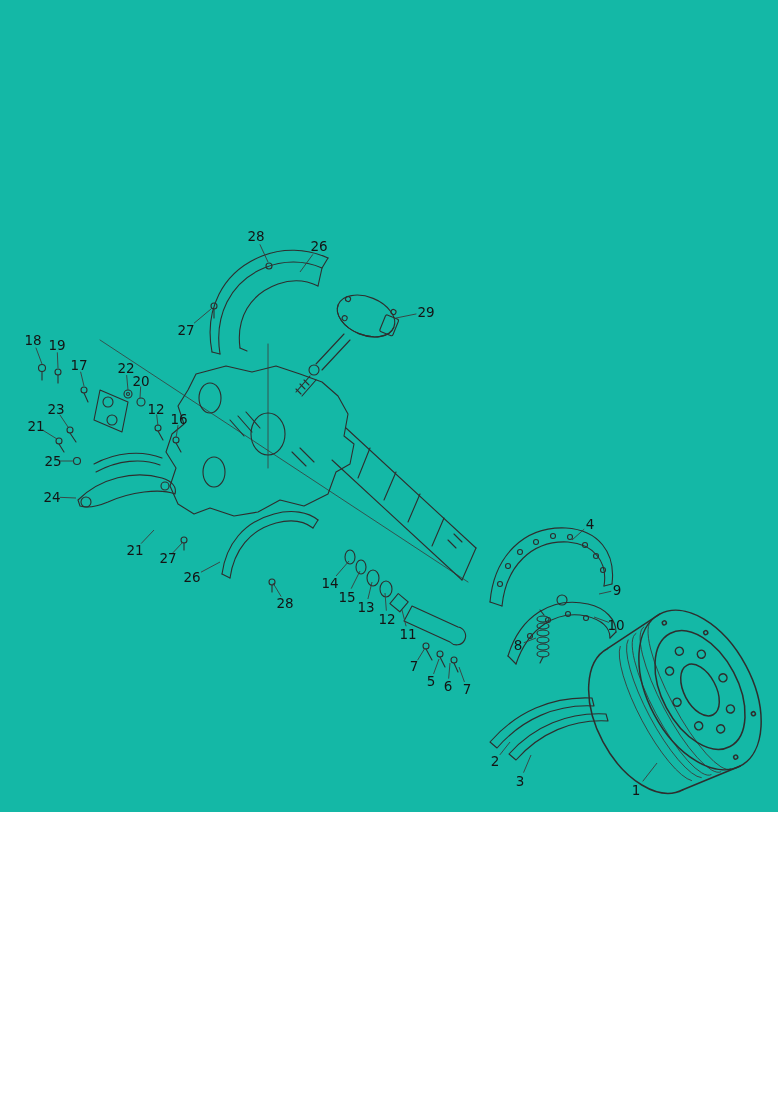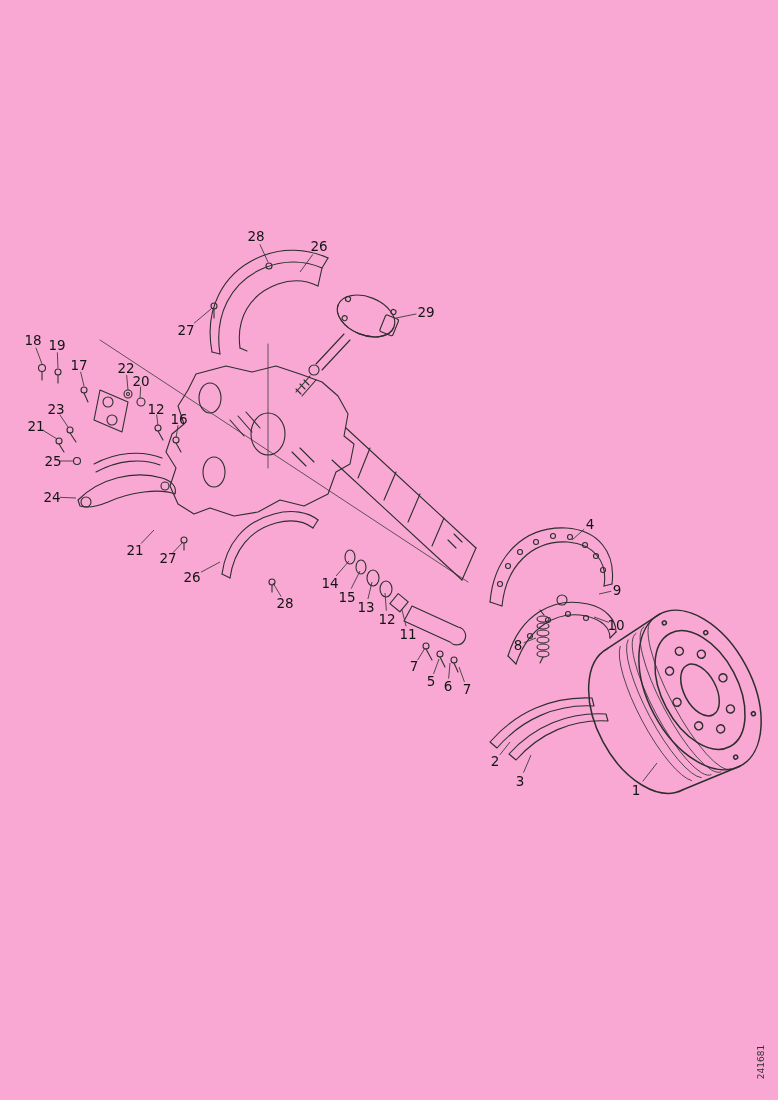--- a/index.html
+++ b/index.html
@@ -1,19 +1,19 @@
 <!DOCTYPE html>
 <html><head>
 <meta charset="utf-8">
 <style>
   html,body{margin:0;padding:0;background:#ffffff;}
   .page{
     position:relative;
-    width:778px;height:1100px;
-    background:#f9a8d4;
+    width:778px;height:812px;
+    background:#14b8a6;
     overflow:hidden;
     font-family:"DejaVu Sans", sans-serif;
   }
   svg{display:block;}
   .draw{stroke:#2e2e2e;fill:none;stroke-width:1.1;stroke-linecap:round;stroke-linejoin:round;}
   .thin{stroke:#3a3a3a;stroke-width:0.8;}
   .heavy{stroke-width:1.5;}
   .callout{
     font-family:"DejaVu Sans", sans-serif;
     font-size:13.5px;

